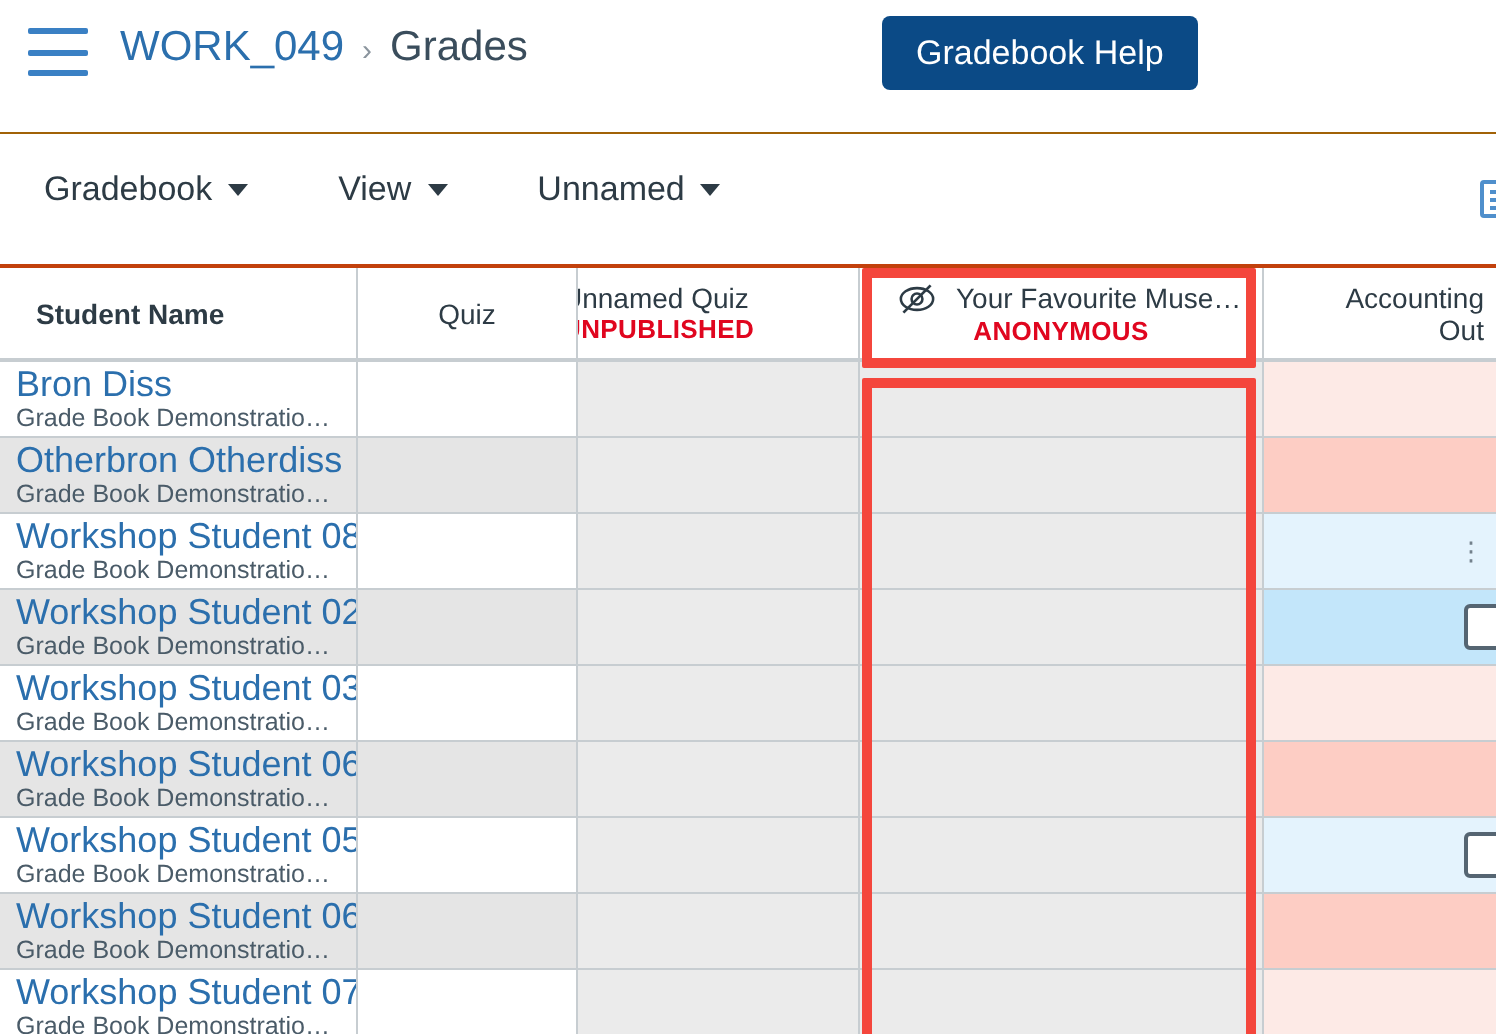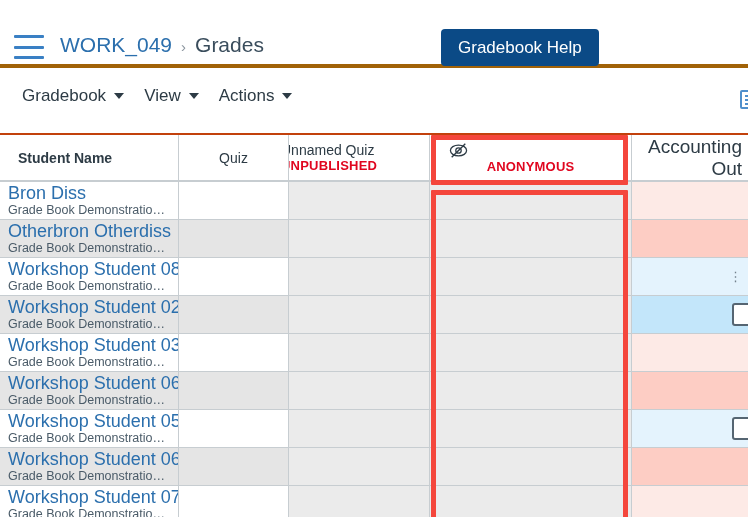--- a/index.html
+++ b/index.html
@@ -12,24 +12,23 @@
     overflow: hidden;
     background: #ffffff;
     font-family: "Liberation Sans", sans-serif;
     color: #2d3b45;
     -webkit-font-smoothing: antialiased;
   }
 
   
   .header {
     position: relative;
-    height: 47px;
-    border-bottom: 4px solid #a16207;
-    box-sizing: border-box;
-    margin-top: 21px;
+    height: 67px;
+    border-bottom: 1px solid #a16207;
+    box-sizing: border-box;
   }
   .hamburger {
     position: absolute;
     left: 14px;
     top: 14px;
     width: 30px;
     height: 24px;
     padding: 0;
     display: flex;
     flex-direction: column;
@@ -89,21 +88,21 @@
     position: relative;
     height: 65px;
     box-sizing: border-box;
   }
   .menu-row {
     position: absolute;
     left: 20px;
     top: 14px;
     display: flex;
     align-items: center;
-    gap: 16px;
+    gap: 41px;
   }
   .menu-btn {
     display: flex;
     align-items: center;
     gap: 8px;
     background: transparent;
     border: none;
     font-family: "Liberation Sans", sans-serif;
     font-size: 17px;
     color: #2d3b45;
@@ -181,21 +180,21 @@
     white-space: nowrap;
   }
   .quiz-clip { margin-left: -8px; }
   .anon-line1 {
     display: flex;
     align-items: center;
     gap: 9px;
     white-space: nowrap;
   }
   .anon-line2 { text-align: center; padding-right: 18px; }
-  .acct-l1, .acct-l2 { font-size: 19px; color: #2d3b45; white-space: nowrap; }
+  .acct-l1, .acct-l2 { font-size: 14px; color: #2d3b45; white-space: nowrap; }
 
   .eye-off { width: 21px; height: 17px; flex: none; }
 
   
   .body-rows { position: relative; }
   .row {
     display: flex;
     height: 38px;
     border-bottom: 1px solid #c7cdd1;
     box-sizing: border-box;
@@ -291,21 +290,21 @@
   <div class="menu-row">
     <button class="menu-btn">
       <span>Gradebook</span>
       <span class="caret"></span>
     </button>
     <button class="menu-btn">
       <span>View</span>
       <span class="caret"></span>
     </button>
     <button class="menu-btn">
-      <span>Actions</span>
+      <span>Unnamed</span>
       <span class="caret"></span>
     </button>
   </div>
 </div>
 
 <div class="toolbar-right-icon">
   <i></i>
   <i></i>
   <i></i>
 </div>
@@ -326,20 +325,21 @@
       <span class="h-sub-red quiz-clip">UNPUBLISHED</span>
     </div>
 
     <div class="hcell c-anon">
       <span class="anon-line1">
         <svg class="eye-off" viewBox="0 0 24 20">
           <ellipse cx="12" cy="10" rx="9.5" ry="6.4" fill="none" stroke="#2d3b45" stroke-width="1.5"></ellipse>
           <circle cx="12" cy="10" r="3.2" fill="none" stroke="#2d3b45" stroke-width="1.5"></circle>
           <line x1="4" y1="18" x2="20" y2="2" stroke="#2d3b45" stroke-width="1.6"></line>
         </svg>
+        <span class="h-title">Your Favourite Muse…</span>
       </span>
       <span class="h-sub-red anon-line2">ANONYMOUS</span>
     </div>
 
     <div class="hcell c-acct">
       <span class="acct-l1">Accounting</span>
       <span class="acct-l2">Out</span>
     </div>
   </div>
 

